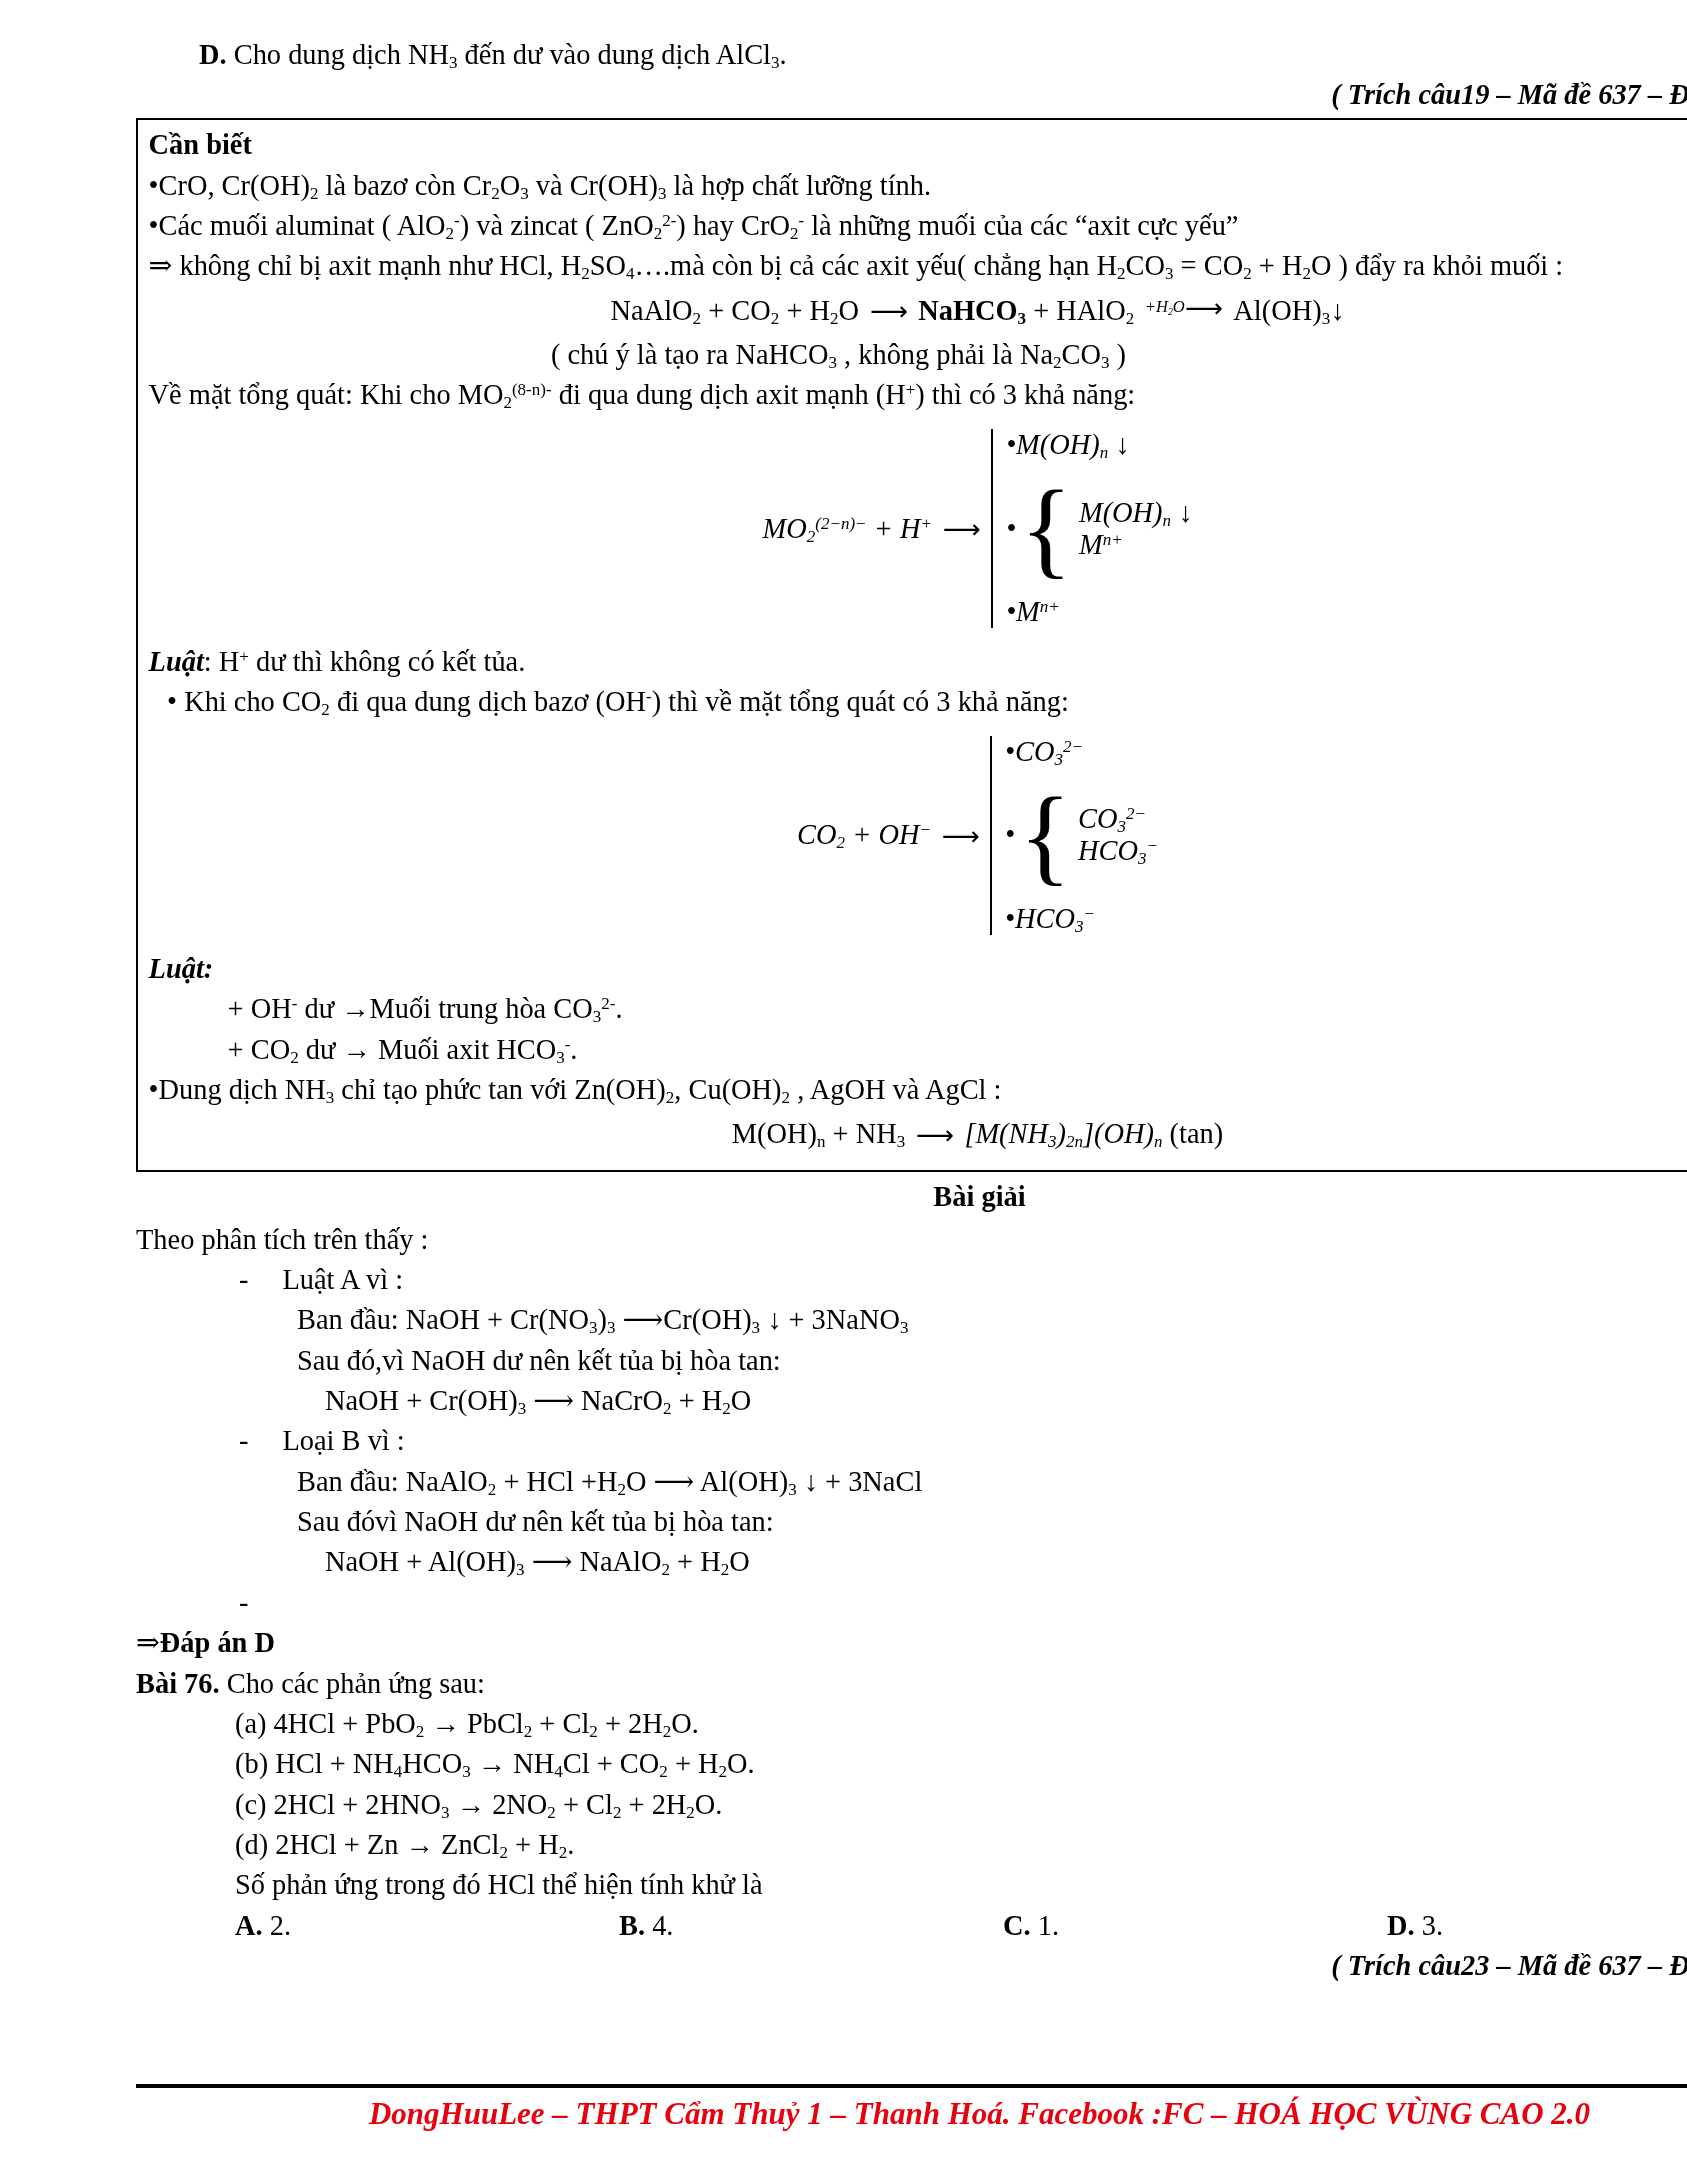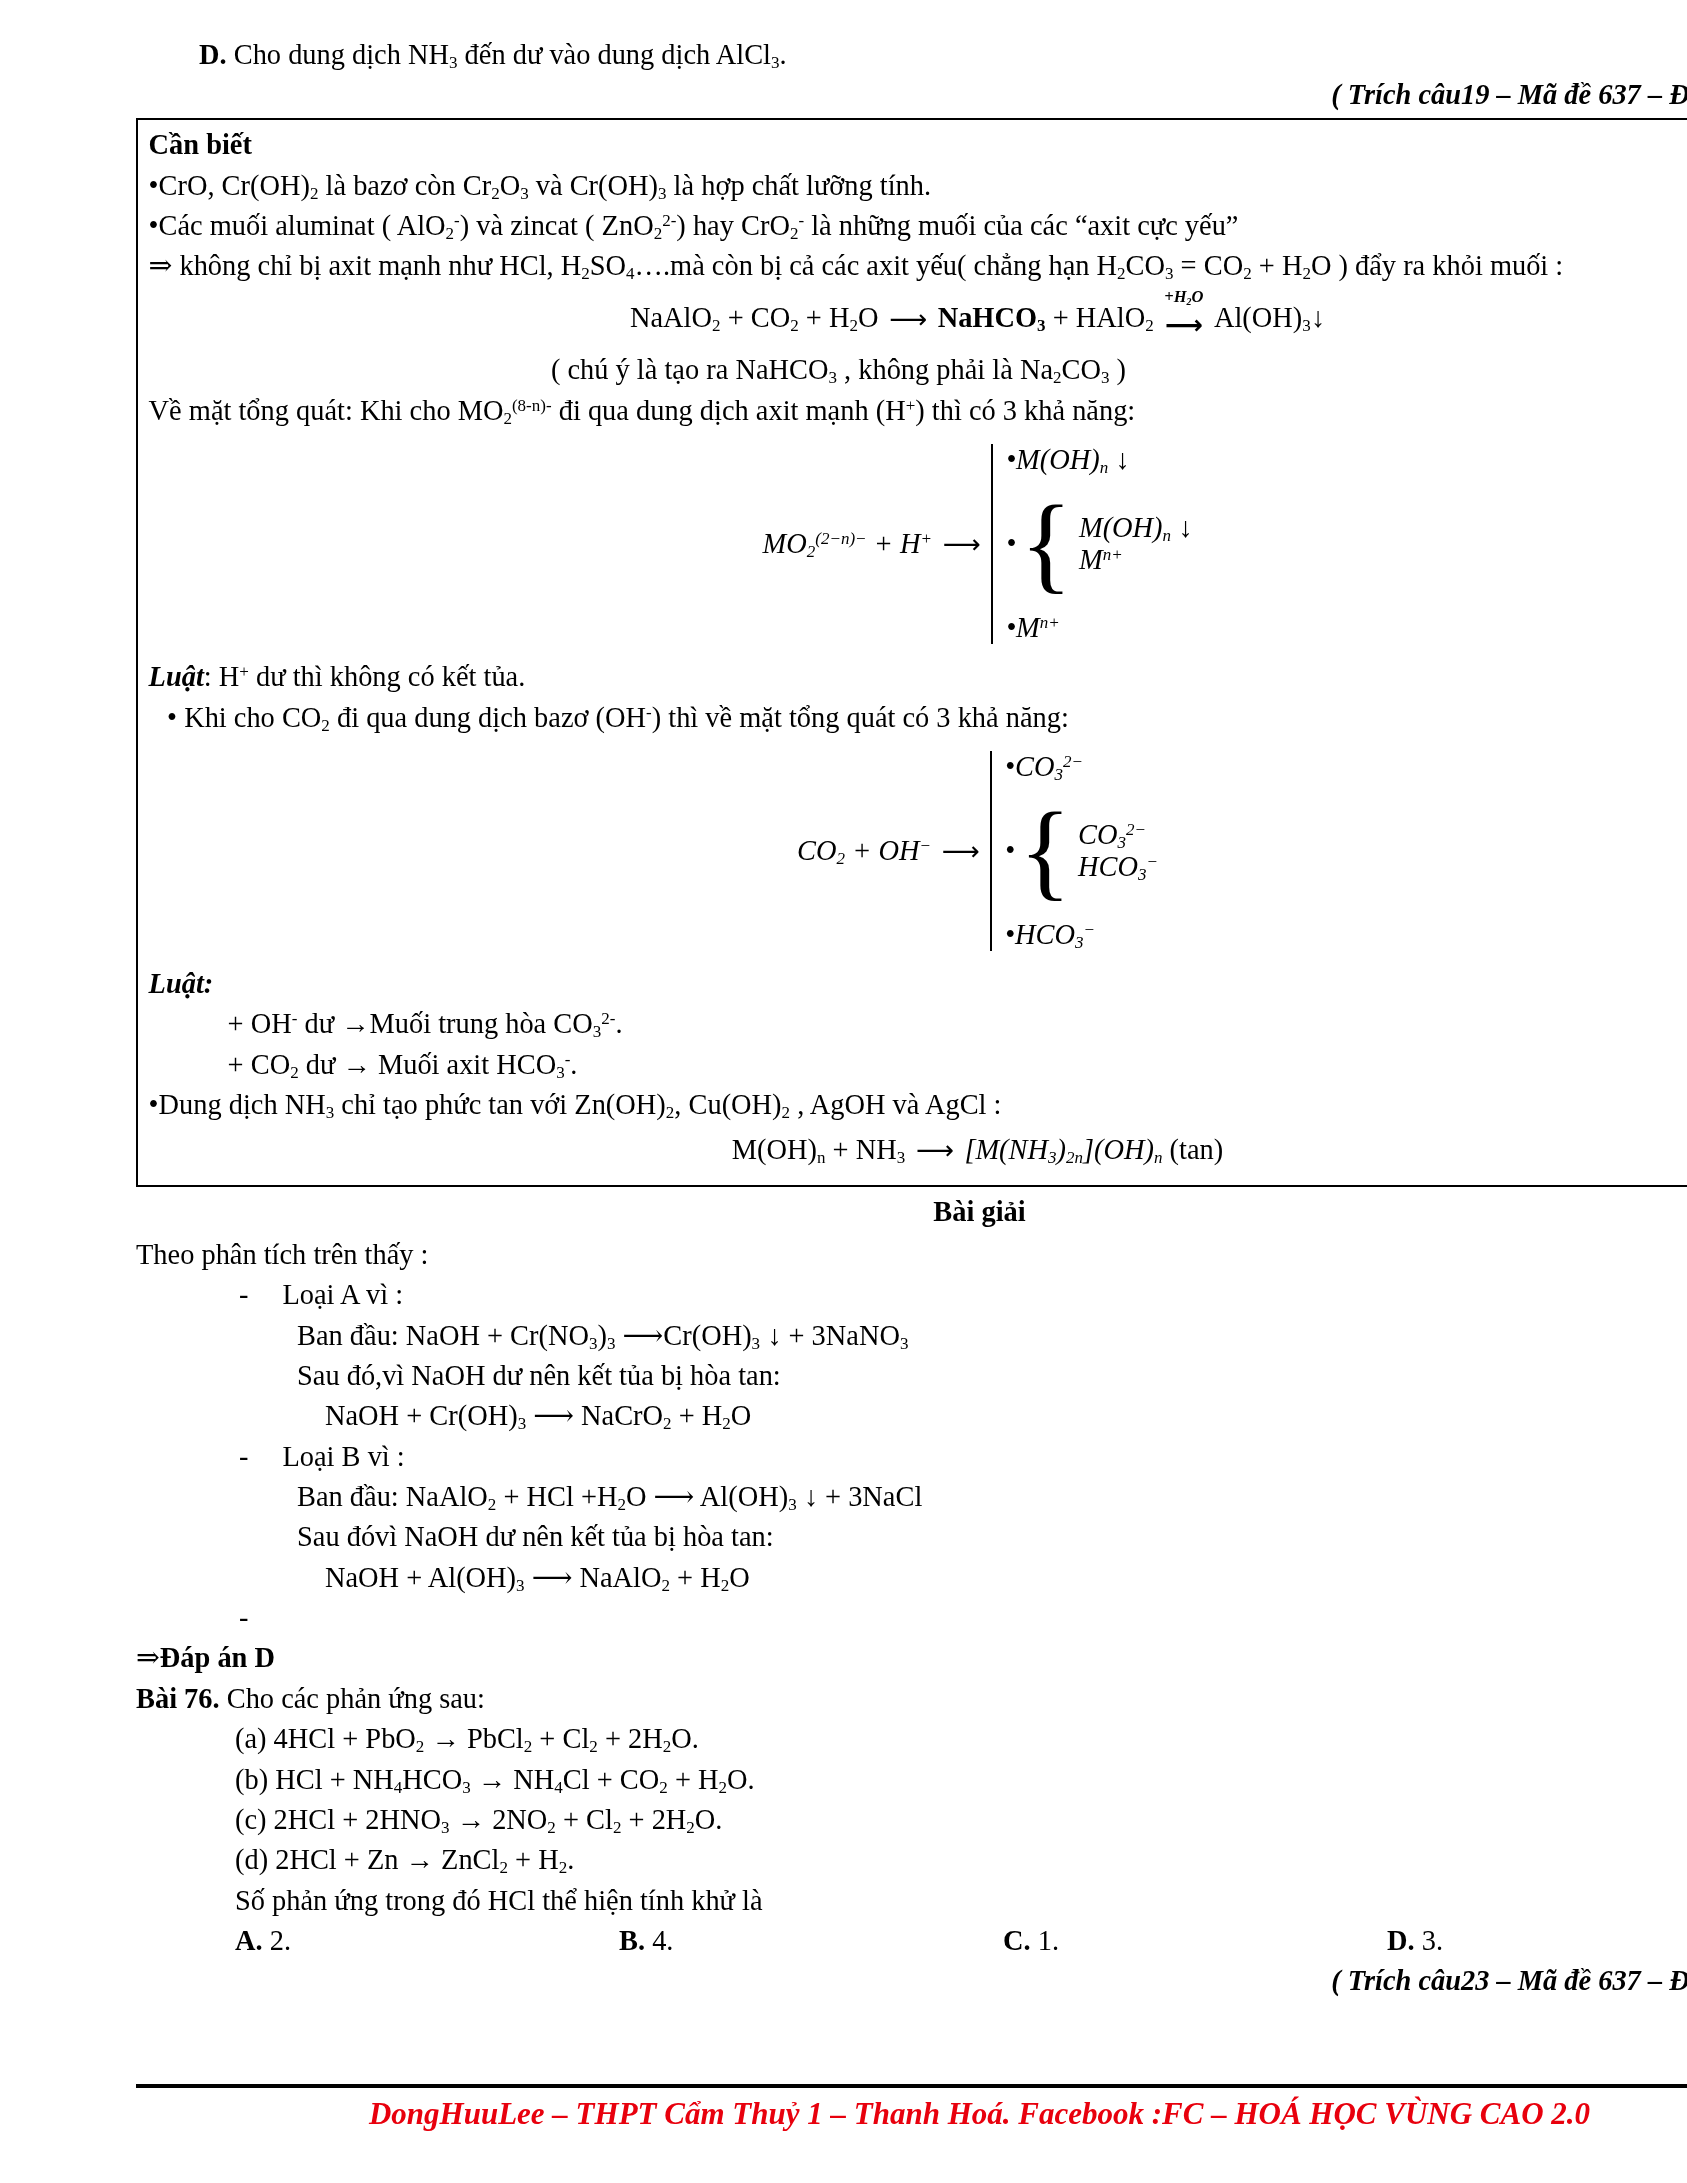--- a/index.html
+++ b/index.html
@@ -14,21 +14,21 @@
   .kline, .s-line { line-height:1.33; margin:2.6px 0; }
   .opt-d { margin-left:63px; }
   .src { text-align:right; font-style:italic; font-weight:bold; margin:1.3px 0 4px 0; }
   .bold { font-weight:bold; }
   .know-box { border:2.6px solid #000; padding:4px 14.6px 10.6px 10.6px; margin-bottom:5.3px; }
   .indent-sm { margin-left:18.5px; }
   .indent-plus { margin-left:79px; }
   .eq { display:flex; align-items:center; justify-content:center; gap:10.6px; margin:6.6px 0; line-height:1.33; }
   .note-line { text-align:center; padding-right:278px; }
   .arrow-glyph { display:inline-block; font-family:"DejaVu Sans","DejaVu Serif",serif; font-size:26.5px; flex:none; }
-  .overarrow { display:inline-flex; flex-direction:column; align-items:center; transform:translateY(-2.6px);font-weight:bold; }
+  .overarrow { display:inline-flex; flex-direction:row; align-items:center; transform:translateY(-2.6px); }
   .oa-label { font-size:16.5px; font-style:italic; line-height:1; margin-bottom:1.3px; }
   .math-row { display:flex; align-items:center; justify-content:center; gap:10.6px; font-style:italic; margin:14.6px 0; }
   .cases { border-left:2px solid #000; padding-left:13px; }
   .cases .case + .case { margin-top:16px; }
   .case-group { display:flex; align-items:center; gap:4px; }
   .big-brace { font-style:normal; font-size:109px; line-height:0.95; font-weight:400; }
   .group-lines { display:flex; flex-direction:column; padding-left:2.6px; }
   .heading { text-align:center; font-weight:bold; margin:5.3px 0; }
   .dash-row { display:flex; gap:34px; margin-left:103px; }
   .ind-1 { margin-left:99px; }
@@ -115,21 +115,21 @@
       <span class="arrow-glyph">⟶</span>
       <span><i>[M(NH<sub>3</sub>)<sub>2n</sub>](OH)<sub>n</sub></i> (tan)</span>
     </div>
   </div>
 
   <div class="s-line heading">Bài giải</div>
   <div class="s-line">Theo phân tích trên thấy :</div>
 
   <div class="s-line dash-row">
     <span>-</span>
-    <span>Loại A vì :</span>
+    <span>Luật A vì :</span>
   </div>
   <div class="s-line ind-2">Ban đầu:  NaOH + Cr(NO<sub>3</sub>)<sub>3</sub> ⟶Cr(OH)<sub>3</sub> ↓ + 3NaNO<sub>3</sub></div>
   <div class="s-line ind-2">Sau đó,vì NaOH dư nên kết tủa bị hòa tan:</div>
   <div class="s-line ind-3">NaOH  + Cr(OH)<sub>3</sub> ⟶ NaCrO<sub>2</sub>  + H<sub>2</sub>O</div>
 
   <div class="s-line dash-row">
     <span>-</span>
     <span>Loại B vì :</span>
   </div>
   <div class="s-line ind-2">Ban đầu:  NaAlO<sub>2</sub> + HCl +H<sub>2</sub>O  ⟶ Al(OH)<sub>3</sub> ↓ + 3NaCl</div>

